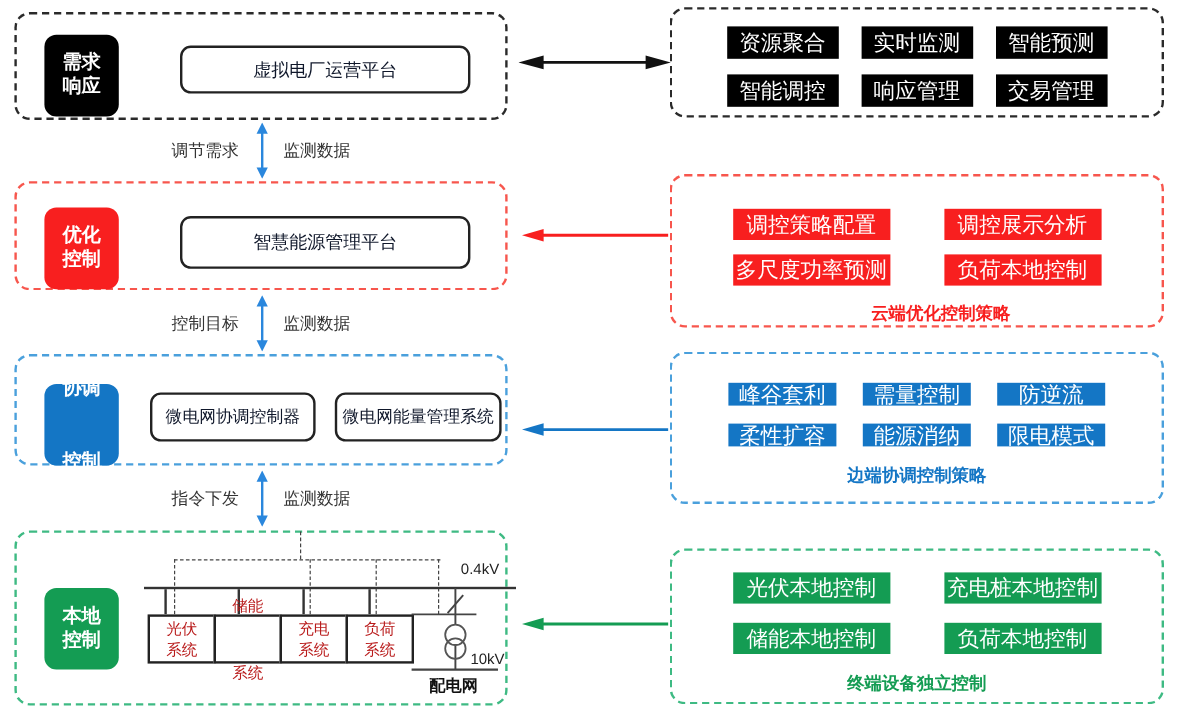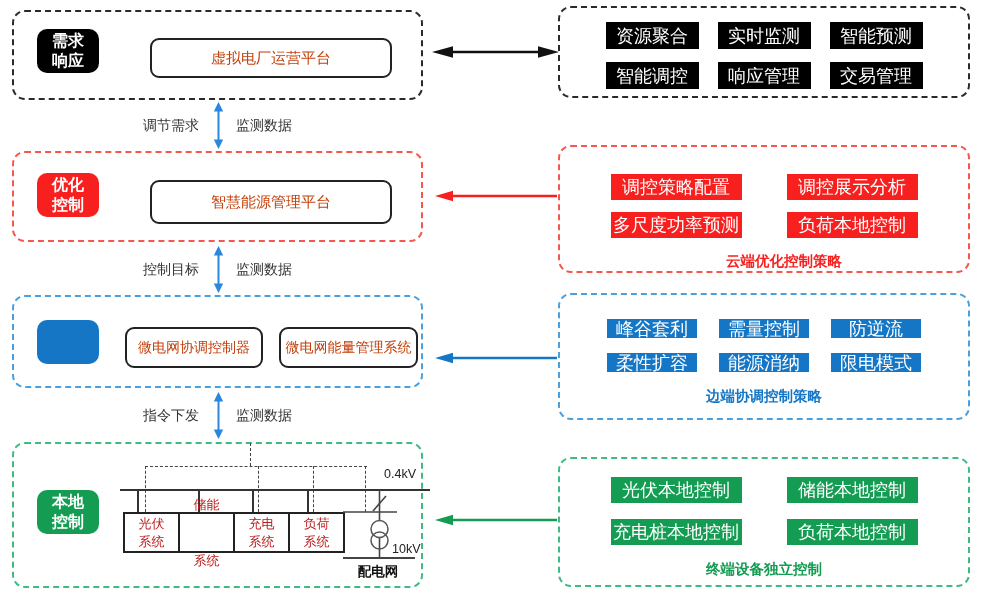--- a/index.html
+++ b/index.html
@@ -16,32 +16,32 @@
   #lbox1{top:10px;height:90px;}
   #lbox2{top:151px;height:91px;}
   #lbox3{top:295px;height:93px;}
   #lbox4{top:442px;height:146px;}
   #rbox1{top:6px;height:92px;}
   #rbox2{top:145px;height:128px;}
   #rbox3{top:293px;height:127px;}
   #rbox4{top:457px;height:130px;}
 
   
-  .tag{position:absolute;left:23px;width:62px;height:44px;border-radius:10px;color:#fff;
+  .tag{position:absolute;left:23px;width:62px;height:68px;border-radius:10px;color:#fff;
        font-weight:bold;font-size:16px;line-height:1.25;display:flex;flex-direction:column;
        align-items:center;justify-content:center;}
   .tag span{display:block;}
   .tag-black{background:#000000;}
   .tag-red{background:#f81f1f;}
   .tag-blue{background:#1476c5;}
   .tag-green{background:#149c53;}
 
   
   .platform{position:absolute;border:2px solid #222;border-radius:9px;background:#fff;
-            display:flex;align-items:center;justify-content:center;font-size:15px;color:#c2410c;}
+            display:flex;align-items:center;justify-content:center;font-size:15px;color:#0f172a;}
   #plat1{left:136px;top:26px;width:238px;height:36px;}
   #plat2{left:136px;top:27px;width:238px;height:40px;}
   #plat3a{left:111px;top:30px;width:134px;height:37px;font-size:14px;}
   #plat3b{left:265px;top:30px;width:135px;height:37px;font-size:14px;text-align:center;}
 
   
   .chips{display:grid;justify-content:center;}
   #rbox1 .chips{margin-top:14px;grid-template-columns:repeat(3,93px);column-gap:19px;row-gap:13px;}
   #rbox2 .chips{margin-top:27px;grid-template-columns:repeat(2,131px);column-gap:45px;row-gap:12px;}
   #rbox3 .chips{margin-top:24px;grid-template-columns:repeat(3,90px);column-gap:22px;row-gap:15px;}
@@ -227,20 +227,20 @@
       <div class="chip chip-blue">柔性扩容</div>
       <div class="chip chip-blue">能源消纳</div>
       <div class="chip chip-blue">限电模式</div>
     </div>
     <div class="caption">边端协调控制策略</div>
   </div>
 
   <div class="rbox b-green" id="rbox4">
     <div class="chips">
       <div class="chip chip-green">光伏本地控制</div>
+      <div class="chip chip-green">充电桩本地控制</div>
       <div class="chip chip-green">储能本地控制</div>
-      <div class="chip chip-green">充电桩本地控制</div>
       <div class="chip chip-green">负荷本地控制</div>
     </div>
     <div class="caption">终端设备独立控制</div>
   </div>
 
 </div>
 
 </body></html>

